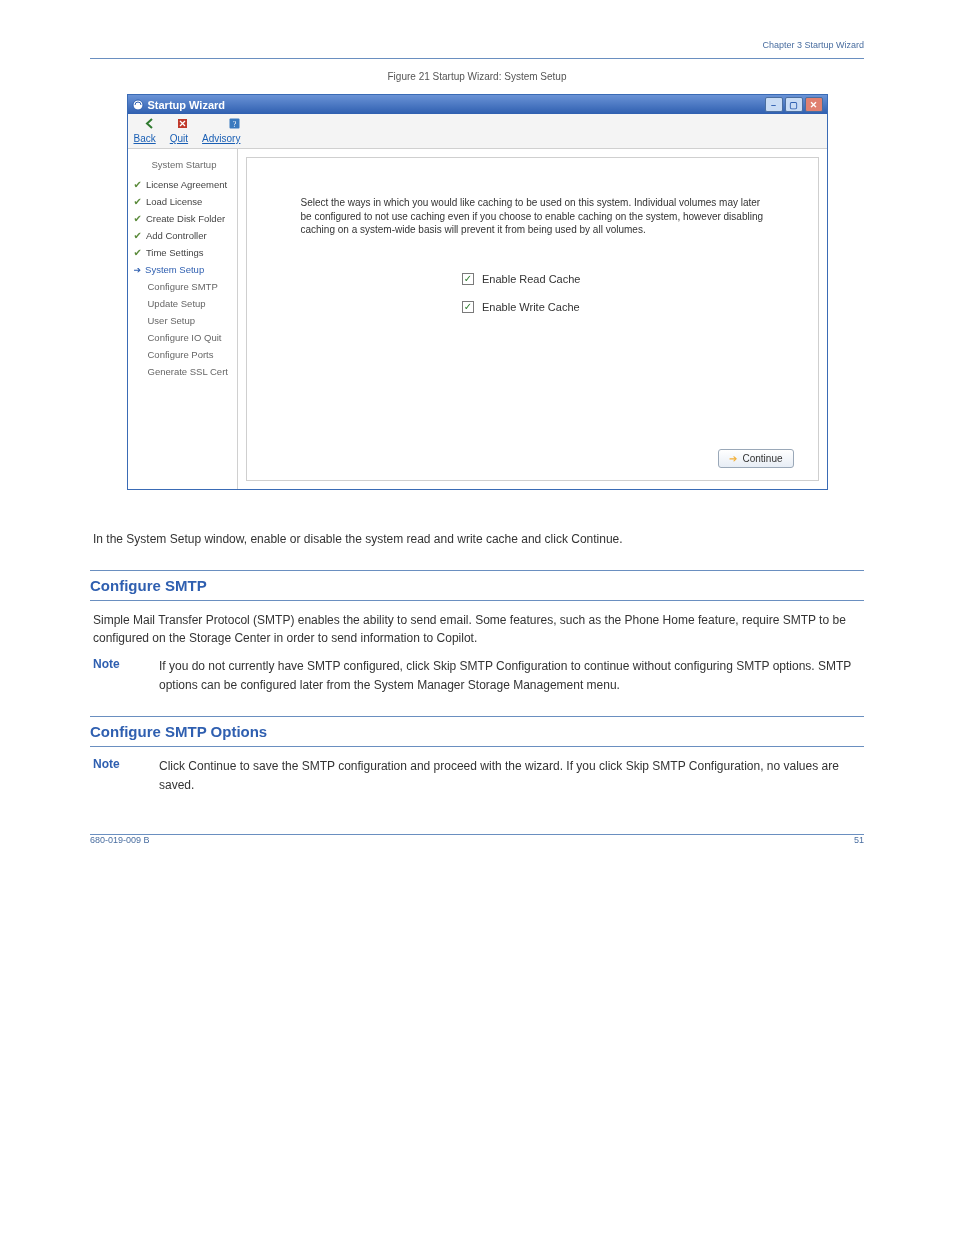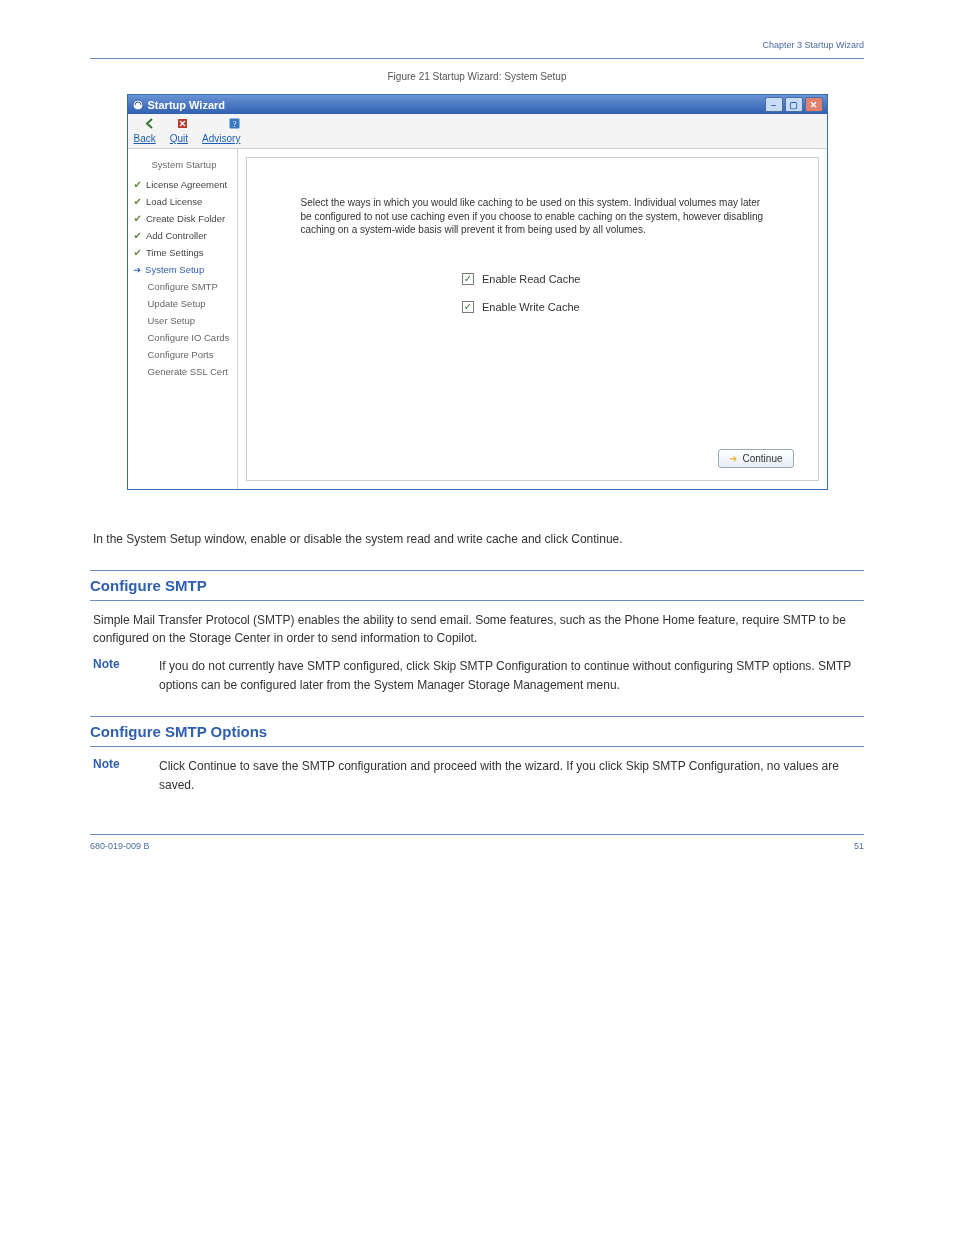--- a/index.html
+++ b/index.html
@@ -139,21 +139,20 @@
   }
   .note-block {
     display:flex; gap:18px; margin:10px 3px; font-size:12px; color:#333;
   }
   .note-label { font-weight:bold; color:#2f5fb0; min-width:48px; }
   .note-body { flex:1; line-height:1.55; }
 
   .footer {
     border-top:1px solid #6a8fc0;
     margin-top:40px;
-    padding-top:6px;
     font-size:9px;
     color:#4a6ea0;
     display:flex;
     justify-content:space-between;
     height:26px;
   }
 </style>
 </head>
 <body>
 
@@ -237,21 +236,21 @@
         </div>
 
         <div class="sb-item sb-curr">
           <span class="sb-arrow">➔</span>
           <span>System Setup</span>
         </div>
 
         <div class="sb-plain">Configure SMTP</div>
         <div class="sb-plain">Update Setup</div>
         <div class="sb-plain">User Setup</div>
-        <div class="sb-plain">Configure IO Cards</div>
+        <div class="sb-plain">Configure IO Quit</div>
         <div class="sb-plain">Configure Ports</div>
         <div class="sb-plain">Generate SSL Cert</div>
       </div>
 
       <div class="content">
         <div class="instr">Select the ways in which you would like caching to be used on this system. Individual volumes may later be configured to not use caching even if you choose to enable caching on the system, however disabling caching on a system-wide basis will prevent it from being used by all volumes.</div>
 
         <div class="chk-row">
           <span class="chk-box checked"></span>
           <span class="chk-label">Enable Read Cache</span>

